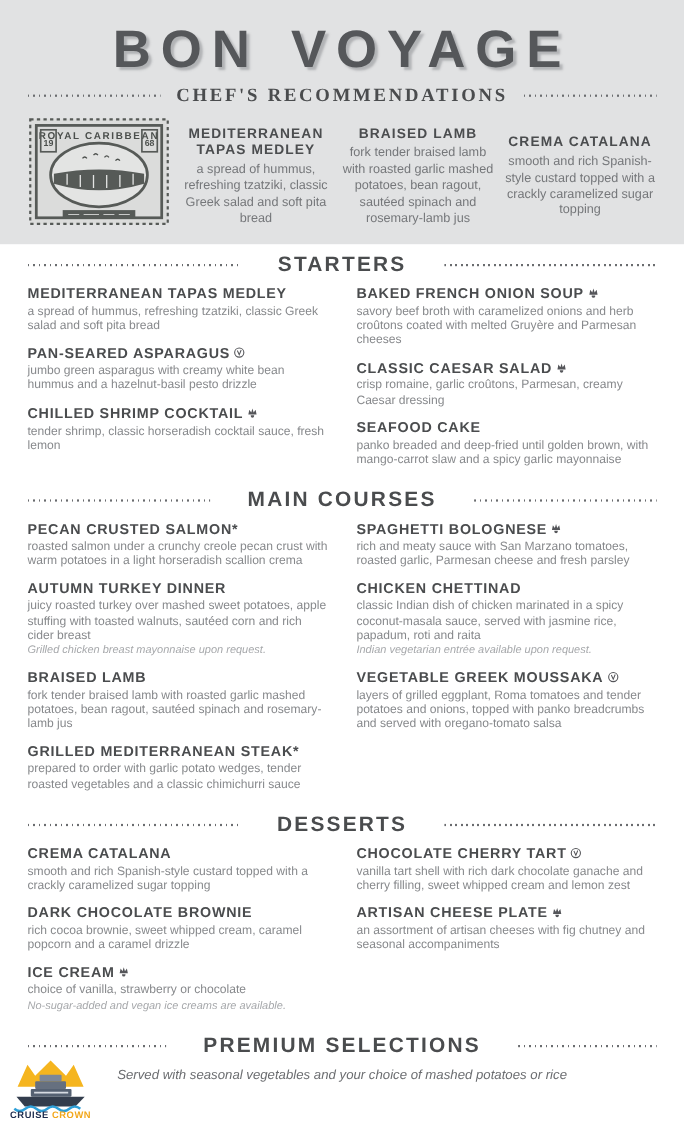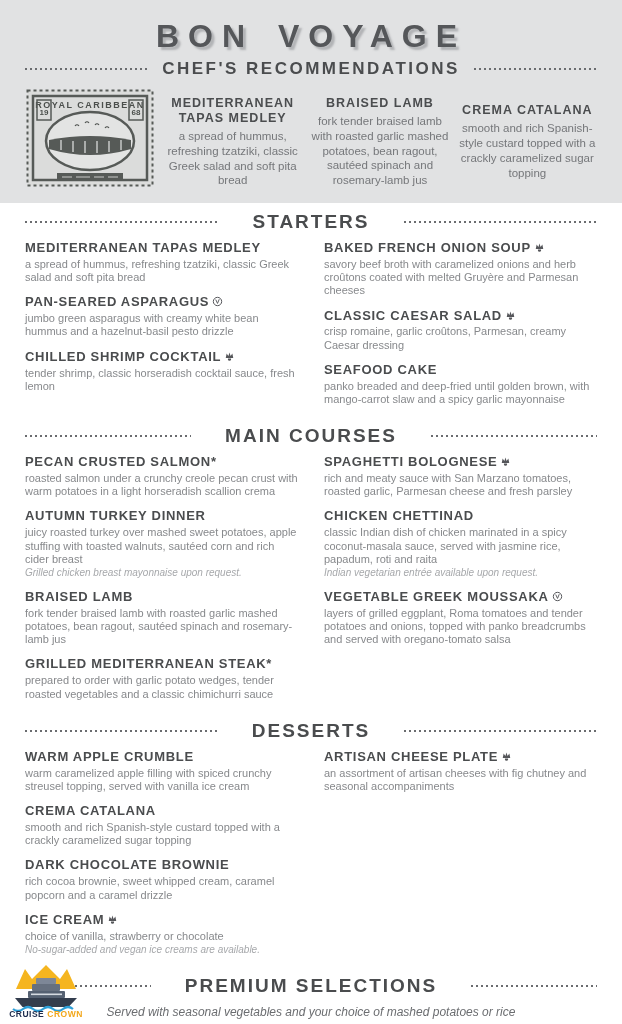--- a/index.html
+++ b/index.html
@@ -4,26 +4,26 @@
 <style>
   html,body{margin:0;padding:0;}
   body{
     width:622px;height:1024px;position:relative;overflow:hidden;
     background:#ffffff;font-family:"Liberation Sans",sans-serif;
     -webkit-font-smoothing:antialiased;
   }
   
   .top-band{background:#e1e2e3;padding:10px 0 12px;}
   .page-title{
-    margin:8px 0 4px;text-align:center;font-size:32px;font-weight:700;
+    margin:8px 0 4px;text-align:center;font-size:48px;font-weight:700;
     letter-spacing:9px;word-spacing:6px;color:#55575a;
     text-shadow:3px 3px 2px rgba(120,122,126,.45);
   }
   .chefs-header{display:flex;align-items:center;gap:14px;margin:2px 25px 10px;}
-  .chefs-title{margin:0;font-size:17px;font-weight:700;letter-spacing:2.5px;color:#4a4c4e;white-space:nowrap;}
+  .chefs-title{margin:0;font-size:17px;font-weight:700;letter-spacing:2.5px;color:#4a4c4e;white-space:nowrap;font-family:Liberation Serif, serif;}
   .dots{flex:1;height:2px;background:repeating-linear-gradient(90deg,#6a6c6f 0 1.6px,transparent 1.6px 5px);}
   .chefs-row{display:flex;gap:10px;padding:0 26px;align-items:center;}
   .stamp-wrap{flex:0 0 128px;}
   .chef-col{flex:1;text-align:center;}
   .chef-name{margin:4px 0 3px;font-size:12.5px;font-weight:700;letter-spacing:1px;color:#4b4d4f;line-height:1.2;}
   .chef-desc{margin:0 auto;font-size:11.5px;line-height:1.3;color:#75777a;max-width:150px;}
   
   .sec-header{display:flex;align-items:center;gap:34px;margin:8px 25px 8px;}
   .sec-title{margin:0;font-size:19px;font-weight:700;letter-spacing:2px;color:#4a4c4e;white-space:nowrap;}
   .grid{display:grid;grid-template-columns:1fr 1fr;column-gap:26px;padding:0 25px;}
@@ -179,41 +179,44 @@
 </div>
 
 <div class="sec-header">
   <div class="dots"></div>
   <h2 class="sec-title">DESSERTS</h2>
   <div class="dots"></div>
 </div>
 <div class="grid">
   <div>
     <div class="item">
-      <h4 class="item-name"><span>WARM APPLE CRUMBLE</span></h4>
-      <p class="item-desc">warm caramelized apple filling with spiced crunchy streusel topping, served with vanilla ice cream</p>
-    </div>
-    <div class="item">
       <h4 class="item-name"><span>CREMA CATALANA</span></h4>
       <p class="item-desc">smooth and rich Spanish-style custard topped with a crackly caramelized sugar topping</p>
     </div>
     <div class="item">
       <h4 class="item-name"><span>DARK CHOCOLATE BROWNIE</span></h4>
       <p class="item-desc">rich cocoa brownie, sweet whipped cream, caramel popcorn and a caramel drizzle</p>
     </div>
     <div class="item">
       <h4 class="item-name"><span>ICE CREAM</span><svg class="badge" width="11" height="11" viewBox="0 0 20 20">
             <path d="M3.2 12.5 L4.8 4.5 L8 9 L10 2.5 L12 9 L15.2 4.5 L16.8 12.5 Z" fill="#55565a"></path>
             <path d="M7.2 13.8 h5.6 v1.2 a2.8 2.8 0 0 1 -5.6 0 Z" fill="#55565a"></path>
           </svg></h4>
       <p class="item-desc">choice of vanilla, strawberry or chocolate</p>
       <p class="item-note">No-sugar-added and vegan ice creams are available.</p>
     </div>
   </div>
   <div>
+    <div class="item">
+      <h4 class="item-name"><span>CHOCOLATE CHERRY TART</span><svg class="badge" width="11" height="11" viewBox="0 0 20 20">
+            <circle cx="10" cy="10" r="7.6" fill="none" stroke="#55565a" stroke-width="1.8"></circle>
+            <path d="M6.8 6.5 L10 13.5 L13.2 5.8" fill="none" stroke="#55565a" stroke-width="1.7"></path>
+          </svg></h4>
+      <p class="item-desc">vanilla tart shell with rich dark chocolate ganache and cherry filling, sweet whipped cream and lemon zest</p>
+    </div>
     <div class="item">
       <h4 class="item-name"><span>ARTISAN CHEESE PLATE</span><svg class="badge" width="11" height="11" viewBox="0 0 20 20">
             <path d="M3.2 12.5 L4.8 4.5 L8 9 L10 2.5 L12 9 L15.2 4.5 L16.8 12.5 Z" fill="#55565a"></path>
             <path d="M7.2 13.8 h5.6 v1.2 a2.8 2.8 0 0 1 -5.6 0 Z" fill="#55565a"></path>
           </svg></h4>
       <p class="item-desc">an assortment of artisan cheeses with fig chutney and seasonal accompaniments</p>
     </div>
   </div>
 </div>
 

